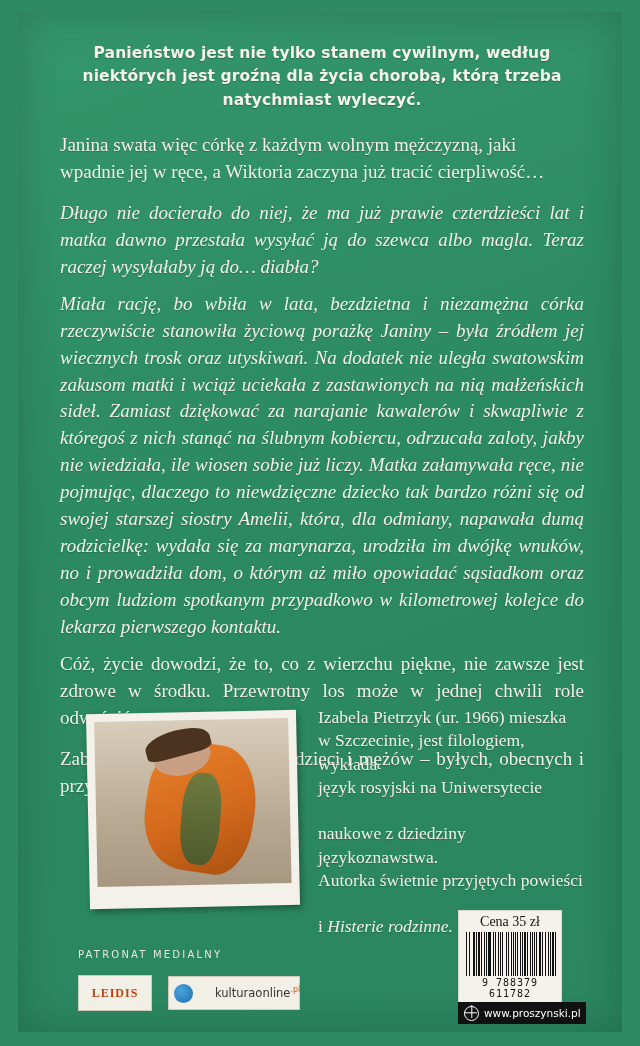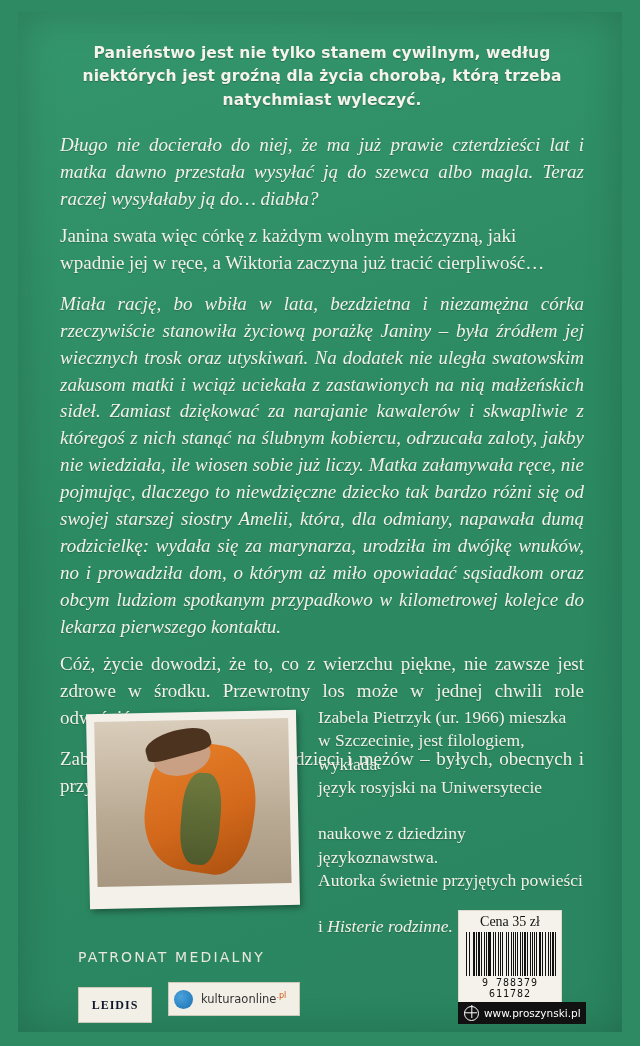--- a/index.html
+++ b/index.html
@@ -134,21 +134,21 @@
     text-shadow: 0 1px 1px rgba(0,0,0,0.22);
   }
   .bio em { font-style: italic; }
 
   
   .patronage-label {
     position: absolute;
     left: 60px;
     top: 937px;
     font-family: "DejaVu Sans", sans-serif;
-    font-size: 14px;
+    font-size: 10px;
     letter-spacing: 2.2px;
     color: #eae7dd;
   }
   .logos {
     position: absolute;
     left: 60px;
     top: 963px;
     display: flex;
     align-items: center;
     gap: 16px;
@@ -157,32 +157,31 @@
     width: 72px;
     height: 34px;
     background: #f2efe6;
     border: 1px solid #cfc9ba;
     display: flex;
     align-items: center;
     justify-content: center;
     font-family: "Liberation Serif", serif;
     font-size: 12px;
     letter-spacing: 1px;
-    color: #0f172a;
+    color: #c2410c;
     font-weight: bold;
-    margin-top: 12px;
   }
   .logo-kultura {
     width: 132px;
     height: 34px;
     background: #f2efe6;
     border: 1px solid #cfc9ba;
     display: flex;
     align-items: center;
-    gap: 8px;
+    gap: 22px;
     padding: 0 5px;
     box-sizing: border-box;
   }
   .kultura-mark {
     width: 19px;
     height: 19px;
     border-radius: 50%;
     background: radial-gradient(circle at 35% 35%, #4aa3dd, #1c6fb0);
     flex: none;
   }
@@ -282,22 +281,22 @@
   }
 </style>
 </head>
 <body>
 
 <div id="page">
   <div id="cover">
 
     <div class="content">
       <p class="blurb-lead">Panieństwo jest nie tylko stanem cywilnym, według niektórych jest groźną dla życia chorobą, którą trzeba natychmiast wyleczyć.</p>
+      <p class="body">Janina swata więc córkę z każdym wolnym mężczyzną, jaki wpadnie jej w ręce, a Wiktoria zaczyna już tracić cierpliwość…</p>
       <p class="body italic">Długo nie docierało do niej, że ma już prawie czterdzieści lat i matka dawno przestała wysyłać ją do szewca albo magla. Teraz raczej wysyłałaby ją do… diabła?</p>
-      <p class="body">Janina swata więc córkę z każdym wolnym mężczyzną, jaki wpadnie jej w ręce, a Wiktoria zaczyna już tracić cierpliwość…</p>
       <p class="body italic">Miała rację, bo wbiła w lata, bezdzietna i niezamężna córka rzeczywiście stanowiła życiową porażkę Janiny – była źródłem jej wiecznych trosk oraz utyskiwań. Na dodatek nie uległa swatowskim zakusom matki i wciąż uciekała z zastawionych na nią małżeńskich sideł. Zamiast dziękować za narajanie kawalerów i skwapliwie z któregoś z nich stanąć na ślubnym kobiercu, odrzucała zaloty, jakby nie wiedziała, ile wiosen sobie już liczy. Matka załamywała ręce, nie pojmując, dlaczego to niewdzięczne dziecko tak bardzo różni się od swojej starszej siostry Amelii, która, dla odmiany, napawała dumą rodzicielkę: wydała się za marynarza, urodziła im dwójkę wnuków, no i prowadziła dom, o którym aż miło opowiadać sąsiadkom oraz obcym ludziom spotkanym przypadkowo w kilometrowej kolejce do lekarza pierwszego kontaktu.</p>
       <p class="body justify">Cóż, życie dowodzi, że to, co z wierzchu piękne, nie zawsze jest zdrowe w środku. Przewrotny los może w jednej chwili role odwrócić.</p>
       <p class="body justify">Zabawne perypetie sióstr, ich dzieci i mężów – byłych, obecnych i przyszłych.</p>
     </div>
 
     <div class="photo-frame">
       <div class="photo-inner">
         <div class="photo-person"></div>
         <div class="photo-scarf"></div>
         <div class="photo-head"></div>

